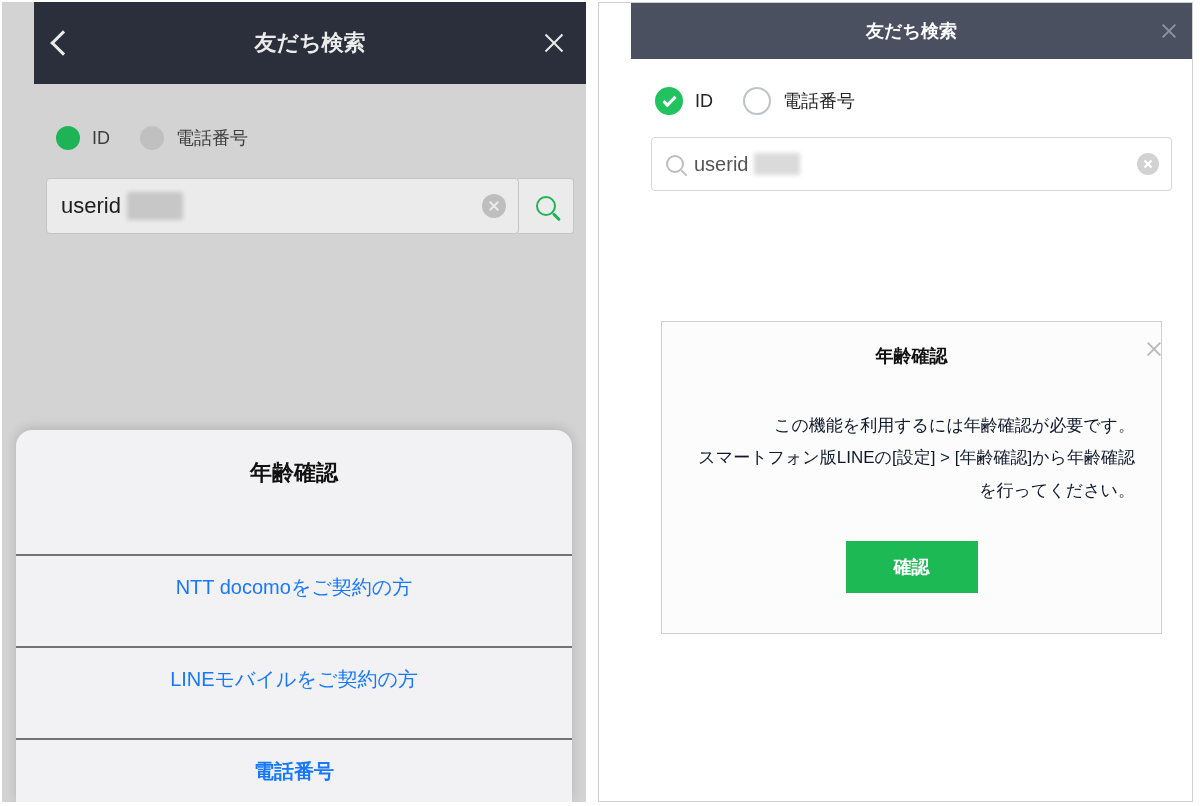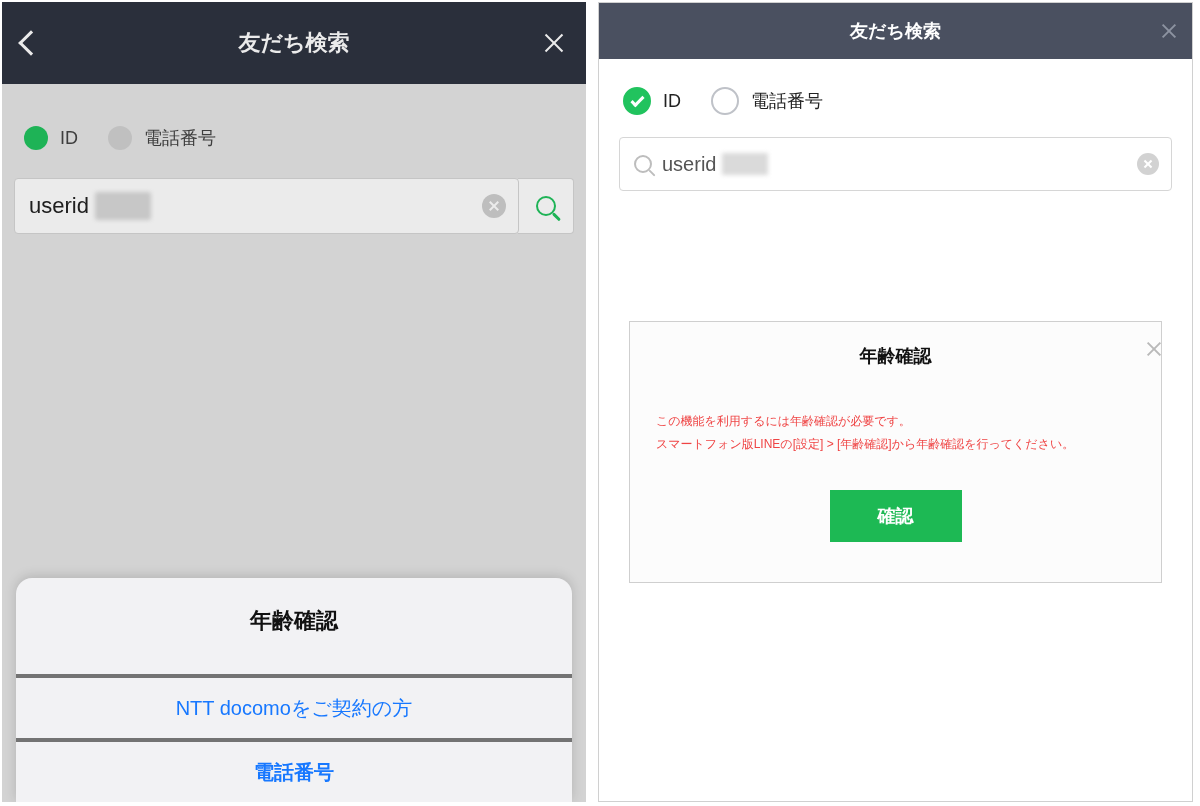--- a/index.html
+++ b/index.html
@@ -4,21 +4,21 @@
 <style>
   * { box-sizing: border-box; margin: 0; padding: 0; }
   body {
     width: 1200px; height: 806px;
     background: #fff;
     font-family: -apple-system, BlinkMacSystemFont, "Hiragino Sans", "Yu Gothic", sans-serif;
     display: flex;
     gap: 12px;
     padding: 2px;
   }
-  .panel { position: relative; overflow: hidden; }
+  .panel { position: relative; overflow: hidden; padding-left: 32px; }
   .panel-left { width: 584px; height: 800px; background: #e5e5e5; }
   .panel-right { width: 595px; height: 800px; background: #fff; border: 1px solid #d0d0d0; }
 
   
   .m-header {
     height: 82px; background: #2e3340; color: #fff;
     display: flex; align-items: center; justify-content: center;
     position: relative;
   }
   .m-header-title { font-size: 22px; font-weight: 600; }
@@ -91,23 +91,23 @@
   }
   .action-sheet {
     position:absolute; left:14px; right:14px; bottom:0;
     border-radius:16px 16px 0 0; overflow:hidden;
     background:#f2f2f4; box-shadow: 0 -2px 12px rgba(0,0,0,.15);
   }
   .as-body { padding: 28px 24px 24px 24px; text-align:center; }
   .as-title { font-size:22px; font-weight:700; color:#111; margin-bottom:14px; }
   .as-msg { font-size:17px; line-height:1.6; color:#333; }
   .as-btn {
-    border-top:4px solid #737373; height:64px;
-    display:flex; align-items:center; justify-content:center;
-    color:#1778ff; font-size:20px;
+    border-top:2px solid #737373; height:64px;
+    display:flex; align-items:center; justify-content:center;
+    color:#1778ff; font-size:20px;margin-top:28px;
   }
   .as-btn.cancel { font-weight:700; }
 
   
   .d-header {
     height:56px; background:#4a5060; color:#fff;
     display:flex; align-items:center; justify-content:center; position:relative;
   }
   .d-header-title { font-size:18px; font-weight:600; }
   .d-close {
@@ -166,21 +166,21 @@
     border:1px solid #cfcfcf; background:#fcfcfc;
     padding: 0 0 40px 0; position:relative;
   }
   .d-dialog-head { text-align:center; padding:22px 0 28px 0; position:relative; }
   .d-dialog-title { font-size:18px; font-weight:700; color:#111; }
   .d-dialog-close { position:absolute; right:16px; top:18px; }
   .d-dialog-close .x-icon { width:18px; height:18px; }
   .d-dialog-close .x-icon::before, .d-dialog-close .x-icon::after {
     left:8px; width:2px; height:18px; background:#b9b9b9;
   }
-  .d-dialog-msg { text-align:left; font-size:12px; line-height:1.9; color:#ef4444; padding: 14px 26px 34px 26px; }
+  .d-dialog-msg { text-align:right; font-size:17px; line-height:1.9; color:#0f172a; padding: 14px 26px 34px 26px; }
   .d-confirm {
     display:block; margin:0 auto; background:#1db954; color:#fff;
     border:none; font-size:18px; font-weight:600; padding:14px 48px;
     cursor:pointer;
     text-align:center;
   }
 </style>
 </head>
 <body>
 
@@ -222,20 +222,21 @@
       </div>
     </div>
   </div>
 
   <div class="overlay"></div>
   <div class="action-sheet">
     <div class="as-body">
       <div class="as-title">年齢確認</div>
     </div>
     <div class="as-btn">NTT docomoをご契約の方</div>
+    <div class="as-btn">LINEモバイルをご契約の方</div>
     <div class="as-btn cancel">電話番号</div>
   </div>
 </div>
 
 <div class="panel panel-right">
   <div class="d-header">
     <div class="d-header-title">友だち検索</div>
     <div class="d-close">
       <span class="x-icon"></span>
     </div>

